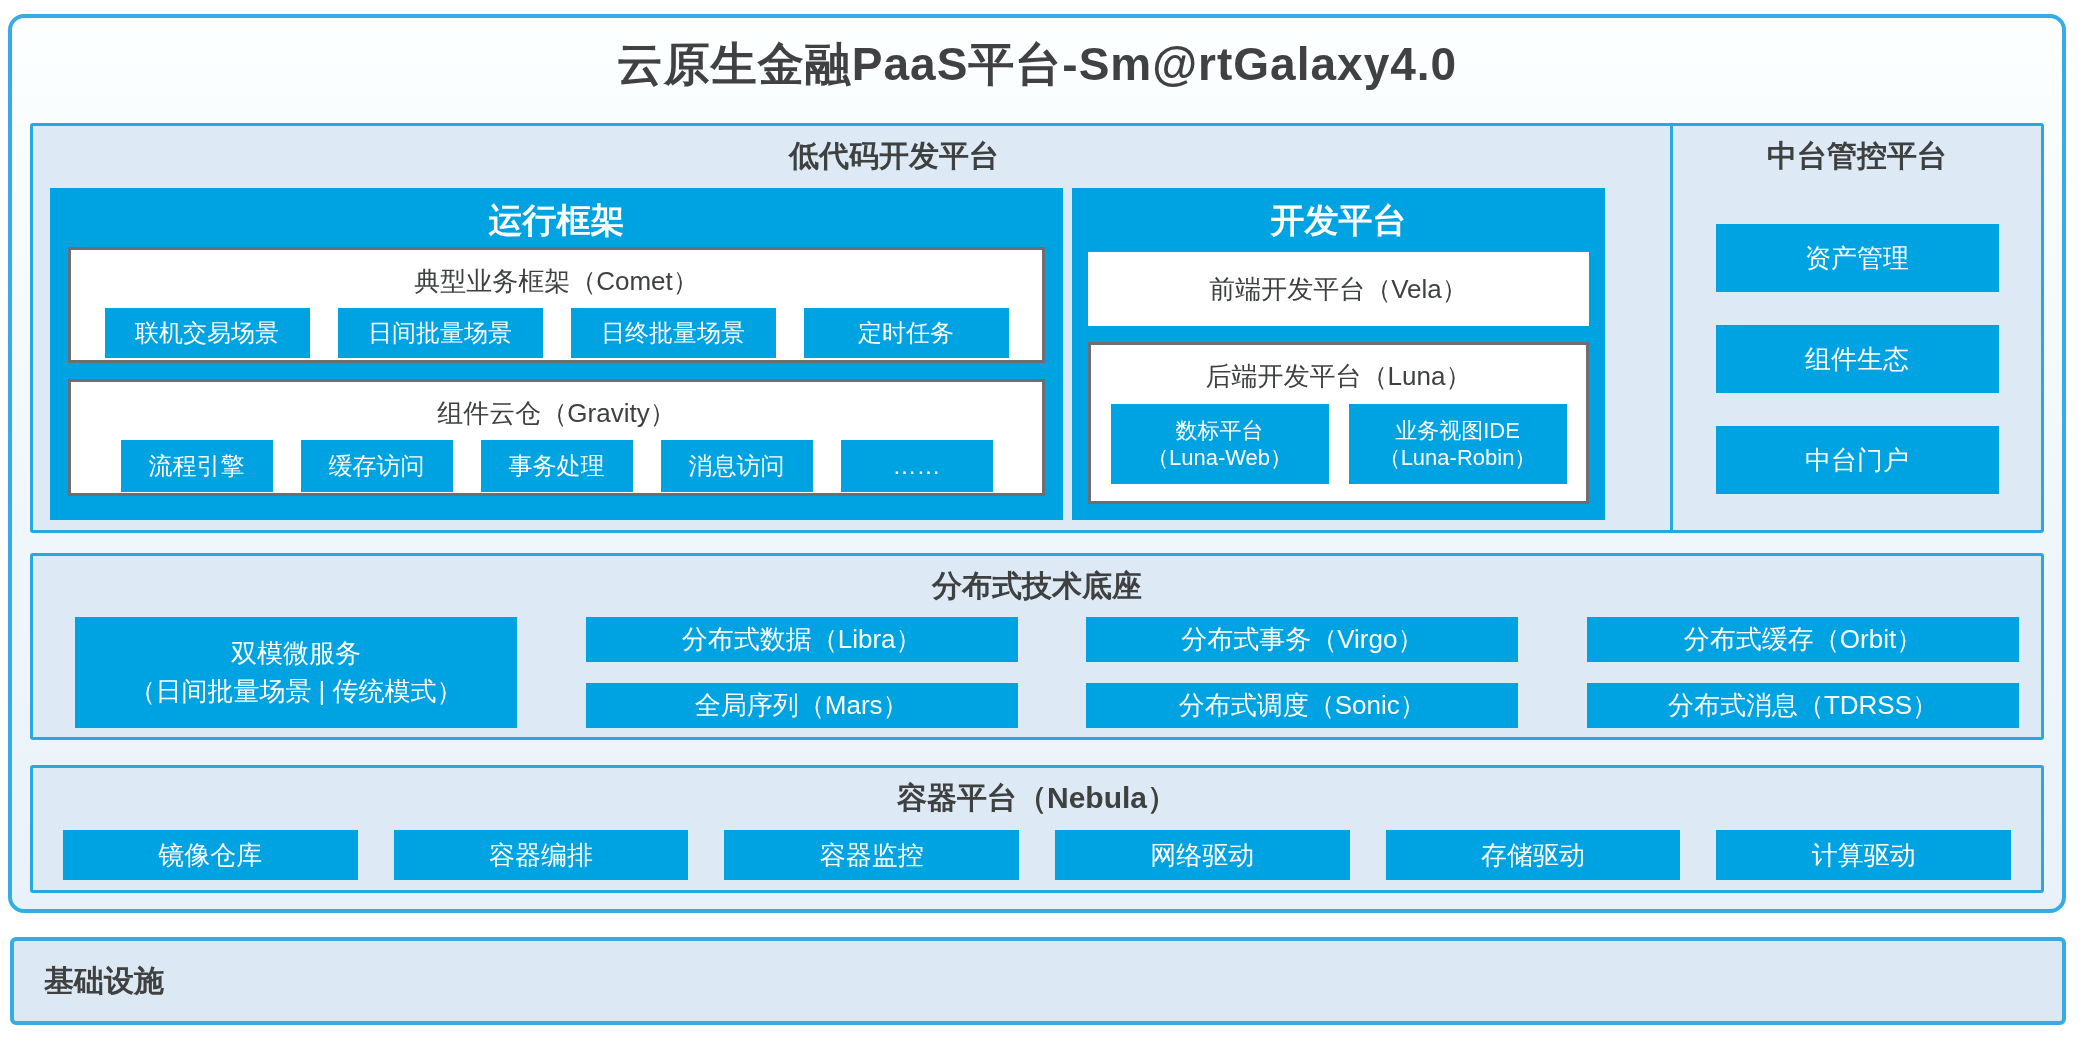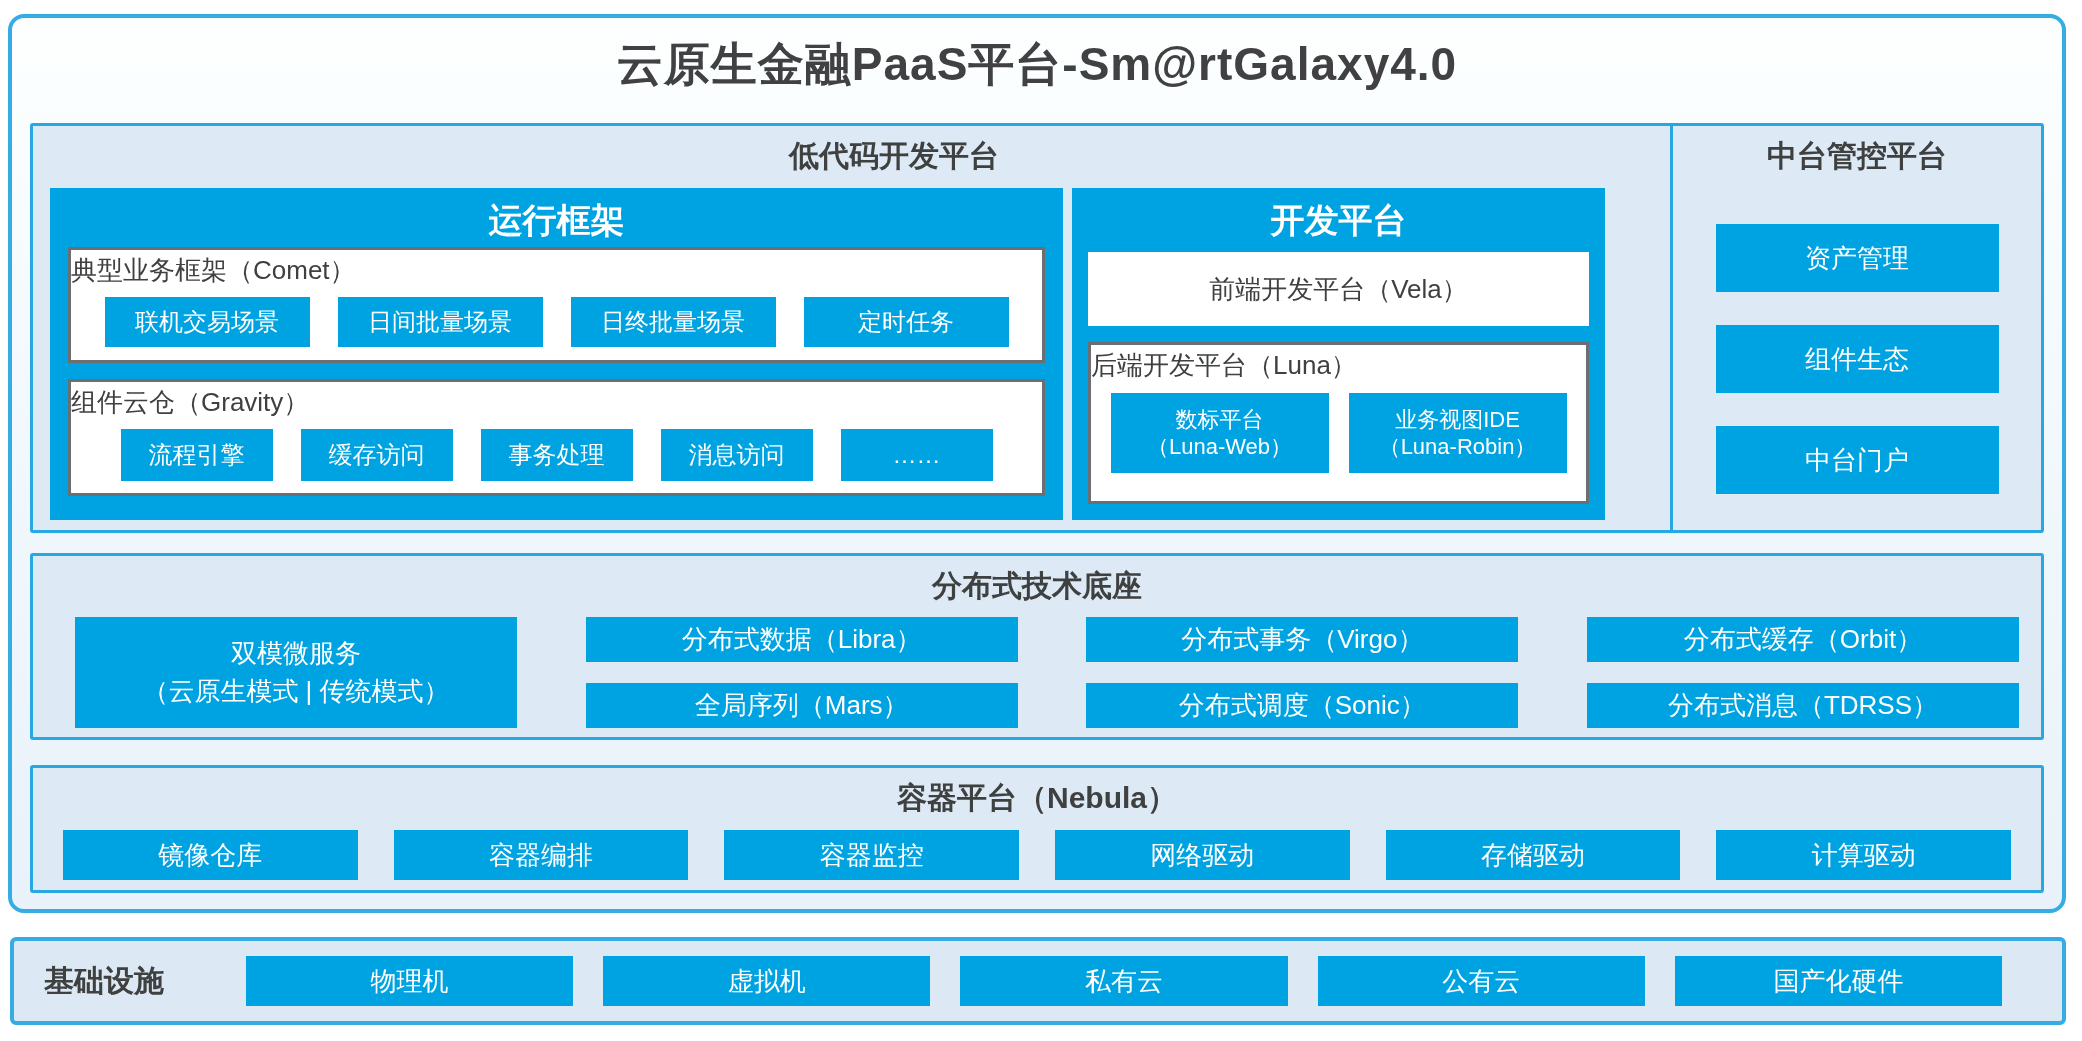--- a/index.html
+++ b/index.html
@@ -43,22 +43,22 @@
     width:100%; text-align:center; font-size:34px; font-weight:700;
     color:#ffffff; margin-top:10px;
   }
 
   .white-box {
     position:absolute; background:#ffffff; border:3px solid #6d6e71;
   }
   .box-comet   { left:18px; top:59px;  width:977px; height:116px; }
   .box-gravity { left:18px; top:191px; width:977px; height:117px; }
   .box-header {
-    width:100%; font-size:26px; font-weight:500;
-    color:#3f4040; margin-top:3px;
+    width:100%; text-align:center; font-size:26px; font-weight:500;
+    color:#3f4040; margin-top:14px;
   }
   .box-row { display:flex; justify-content:center; gap:28px; margin-top:9px; }
 
   .blue-btn {
     background:#00a3e1; color:#ffffff; text-align:center;
     display:flex; flex-direction:column; justify-content:center; align-items:center;
     font-size:24px; line-height:1.25;
   }
   .btn-comet   { width:205px; height:50px; }
   .btn-gravity { width:152px; height:52px; }
@@ -169,21 +169,21 @@
       <div class="blue-btn btn-mid">组件生态</div>
       <div class="blue-btn btn-mid">中台门户</div>
     </div>
   </div>
 
   <div class="section sec-dist">
     <div class="section-header">分布式技术底座</div>
     <div class="dist-row">
       <div class="blue-btn btn-dual">
         <span>双模微服务</span>
-        <span>（云原生模式 | 传统模式）</span>
+        <span>（日间批量场景 | 传统模式）</span>
       </div>
       <div class="dist-col">
         <div class="blue-btn btn-dist">分布式数据（Libra）</div>
         <div class="blue-btn btn-dist">全局序列（Mars）</div>
       </div>
       <div class="dist-col">
         <div class="blue-btn btn-dist">分布式事务（Virgo）</div>
         <div class="blue-btn btn-dist">分布式调度（Sonic）</div>
       </div>
       <div class="dist-col">
@@ -202,20 +202,13 @@
       <div class="blue-btn btn-cont">网络驱动</div>
       <div class="blue-btn btn-cont">存储驱动</div>
       <div class="blue-btn btn-cont">计算驱动</div>
     </div>
   </div>
 
 </div>
 
 <div class="infra">
   <div class="infra-label">基础设施</div>
-  <div class="infra-row">
-    <div class="blue-btn btn-infra">物理机</div>
-    <div class="blue-btn btn-infra">虚拟机</div>
-    <div class="blue-btn btn-infra">私有云</div>
-    <div class="blue-btn btn-infra">公有云</div>
-    <div class="blue-btn btn-infra">国产化硬件</div>
-  </div>
 </div>
 
 </body></html>

